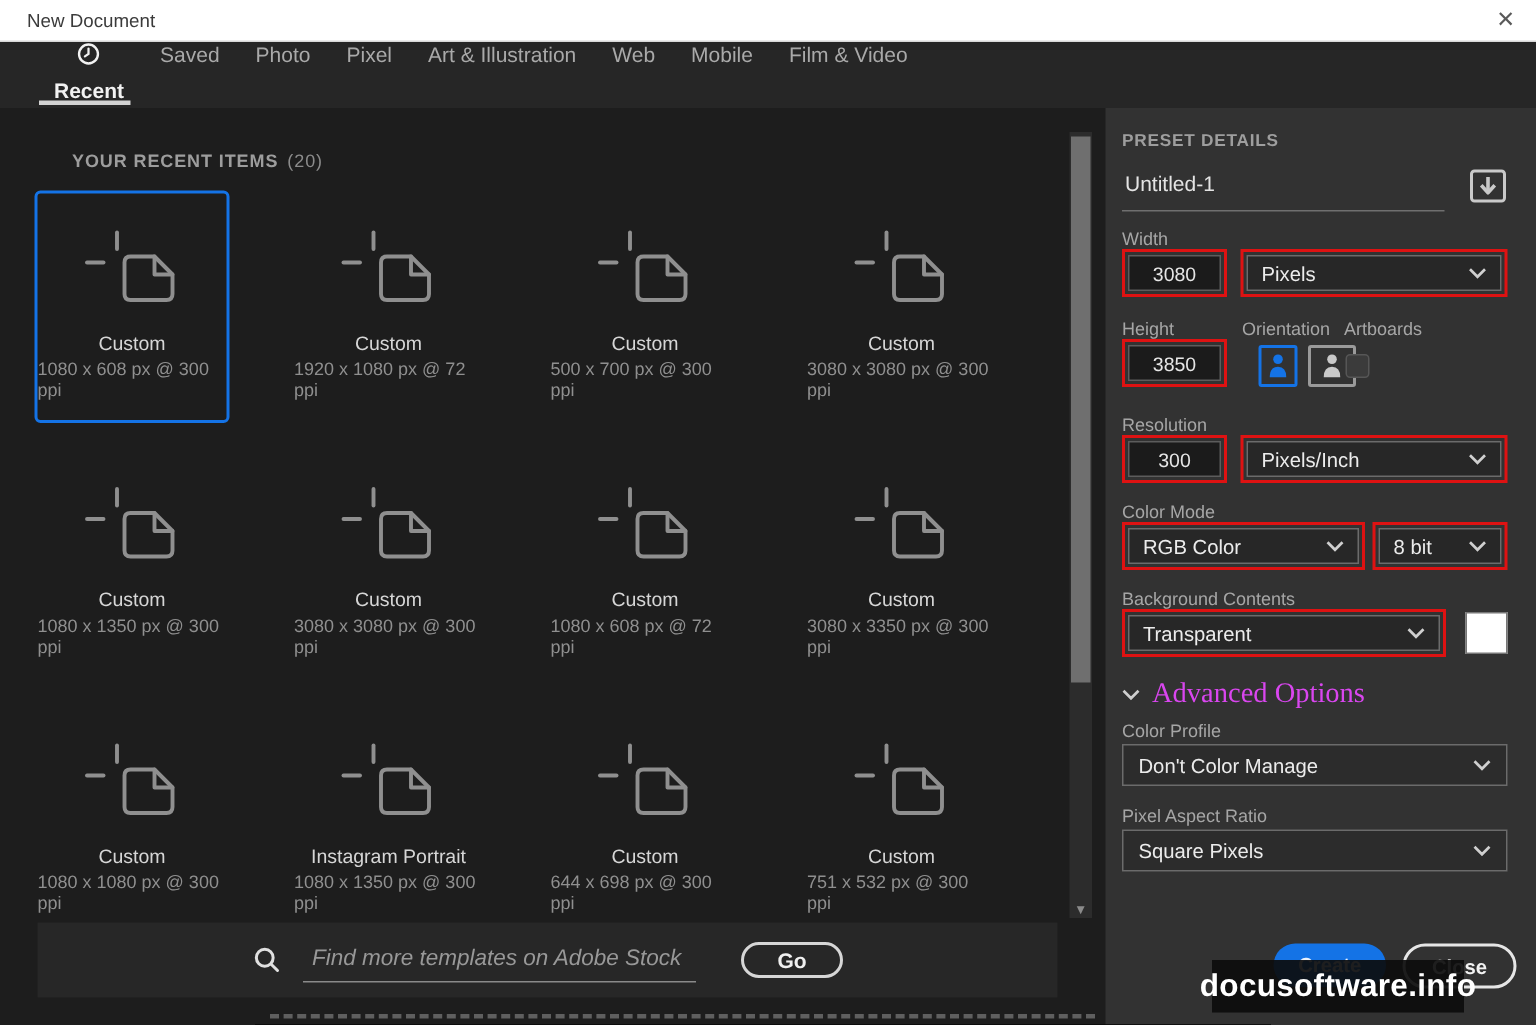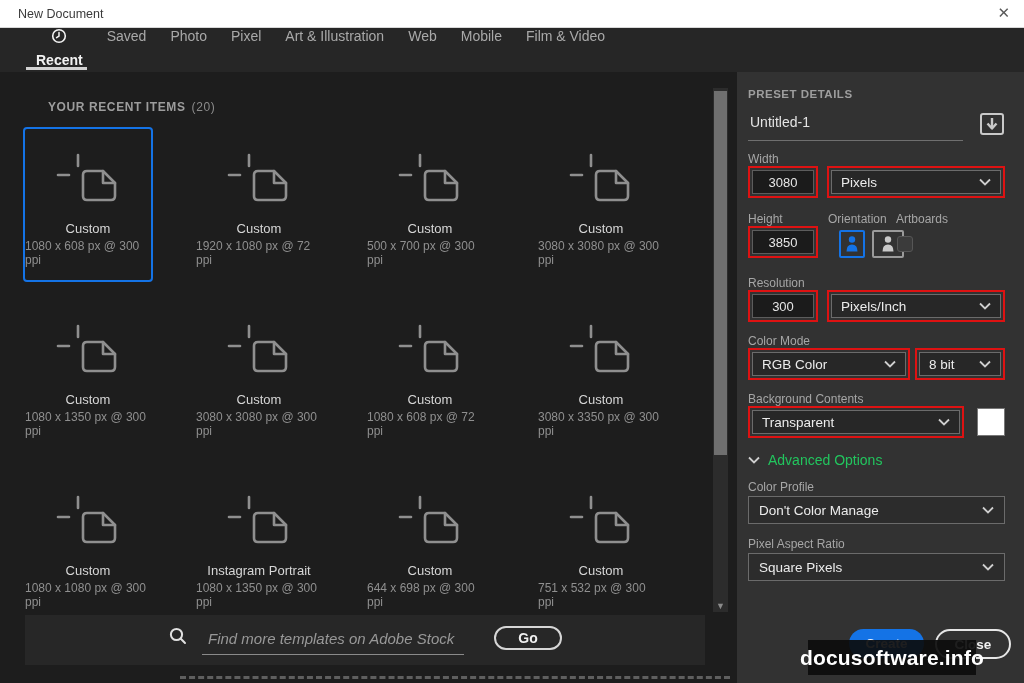--- a/index.html
+++ b/index.html
@@ -34,21 +34,21 @@
 
   
   .scrollbar { position:absolute; left:713px; top:88px; width:15px; height:524px; background:#2c2c2c; }
   .scrollbar .arrow { position:absolute; left:0; width:15px; height:12px; color:#8b8b8b; font-size:9px; text-align:center; line-height:12px; }
   .scrollbar .up { top:0; } .scrollbar .down { bottom:0; }
   .scrollbar .thumb { position:absolute; left:1px; top:3px; width:13px; height:364px; background:#6f6f6f; }
 
   
   .search-panel { position:absolute; left:25px; top:615px; width:680px; height:50px; background:#272727;
                   display:flex; align-items:center; justify-content:center; }
-  .search-inner { display:flex; }
+  .search-inner { display:flex; align-items:center; }
   .search-input { width:262px; background:transparent; border:none; border-bottom:1px solid #8a8a8a;
                   color:#cfcfcf; font-size:15px; padding:4px 6px 7px 6px; margin-left:14px; outline:none;
                   font-family:"Liberation Sans", sans-serif; }
   .search-input::placeholder { color:#989898; font-style:italic; }
   .go-btn { margin-left:30px; width:68px; height:24px; border:2px solid #d6d6d6; border-radius:15px; background:transparent;
             color:#f0f0f0; font-size:14px; font-weight:bold; cursor:pointer; }
   .dashes { position:absolute; left:180px; top:676px; width:550px; border-top:3px dashed #5f5f5f; }
 
   
   .sidepanel { position:absolute; left:737px; top:72px; width:287px; height:611px; background:#323232; }
@@ -85,21 +85,21 @@
                  background:#3b3b3b; border:1px solid #565656; cursor:pointer; }
   .res-row { top:218px; display:flex; }
   .res-row .w-in { width:70px; margin-right:9px; }
   .res-row .w-dd { flex:1; }
   .cm-row { top:276px; display:flex; }
   .cm-row .cm1 { flex:1; margin-right:5px; }
   .cm-row .cm2 { width:90px; }
   .bg-row { top:334px; display:flex; justify-content:space-between; }
   .bg-row .bg-dd-wrap { width:216px; }
   .swatch { width:28px; height:28px; background:#ffffff; border:1px solid #777; margin-top:2px; cursor:pointer; }
-  .advanced { top:380px; display:flex; align-items:center; gap:8px; color:#22c55e; font-size:14px; cursor:pointer; }
+  .advanced { top:380px; display:flex; align-items:center; gap:8px; color:#d946ef; font-size:19px; cursor:pointer;font-family:Liberation Serif, serif; }
   .cp-label { top:408px; } .cp-dd { top:424px; }
   .pa-label { top:465px; } .pa-dd { top:481px; }
   .btn-row { top:557px; left:112px; right:auto; display:flex; gap:11px; }
   .create-btn { width:75px; height:29px; border:none; border-radius:15px; background:#1473e6; color:#eaf2fd;
                 font-size:13.5px; font-weight:bold; cursor:pointer; }
   .close-btn { width:76px; height:30px; border:2px solid #e6e6e6; border-radius:16px; background:transparent;
                color:#f2f2f2; font-size:13.5px; font-weight:bold; cursor:pointer; }
 
   .watermark { position:absolute; left:808px; top:640px; width:168px; height:35px; background:rgba(12,12,12,0.92);
                color:#ffffff; font-size:21px; font-weight:bold; display:flex; align-items:center; justify-content:center;

